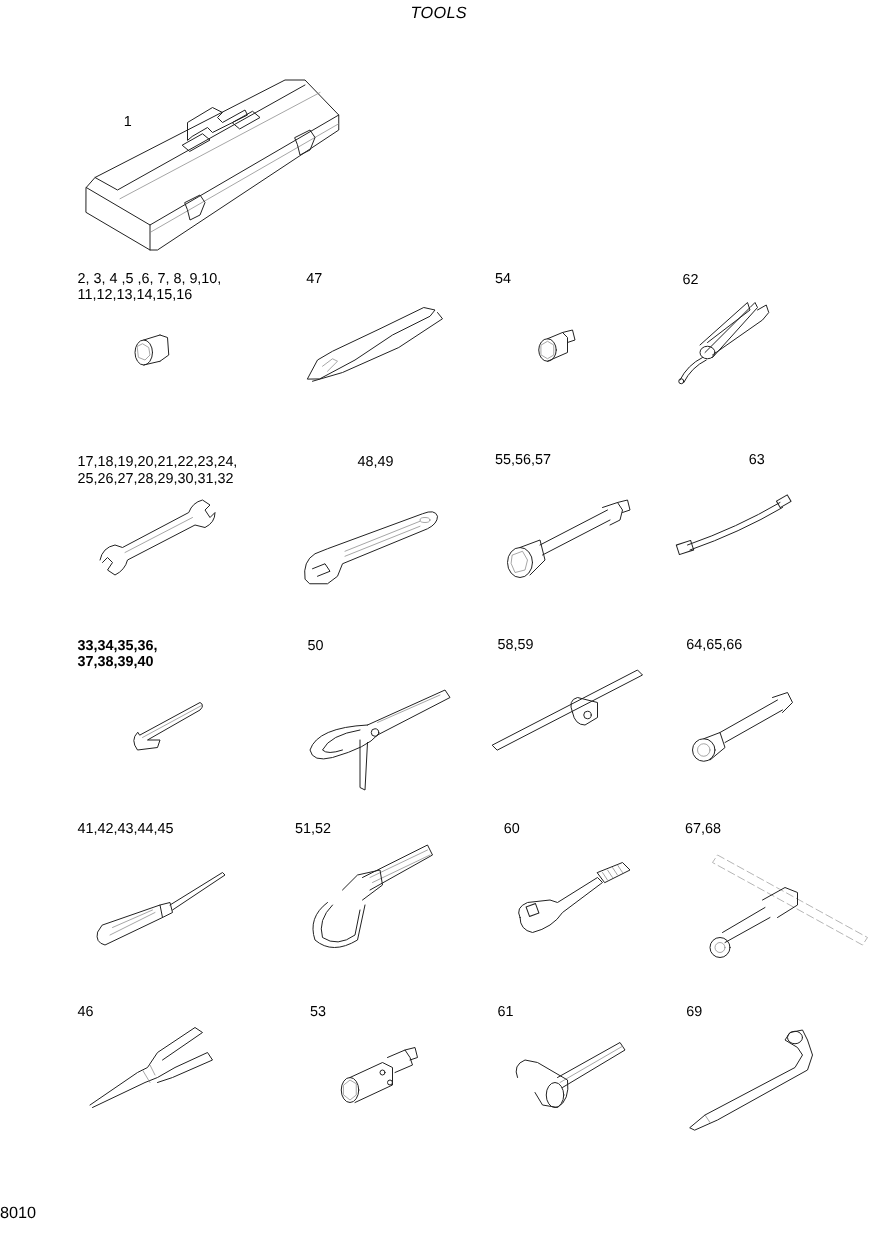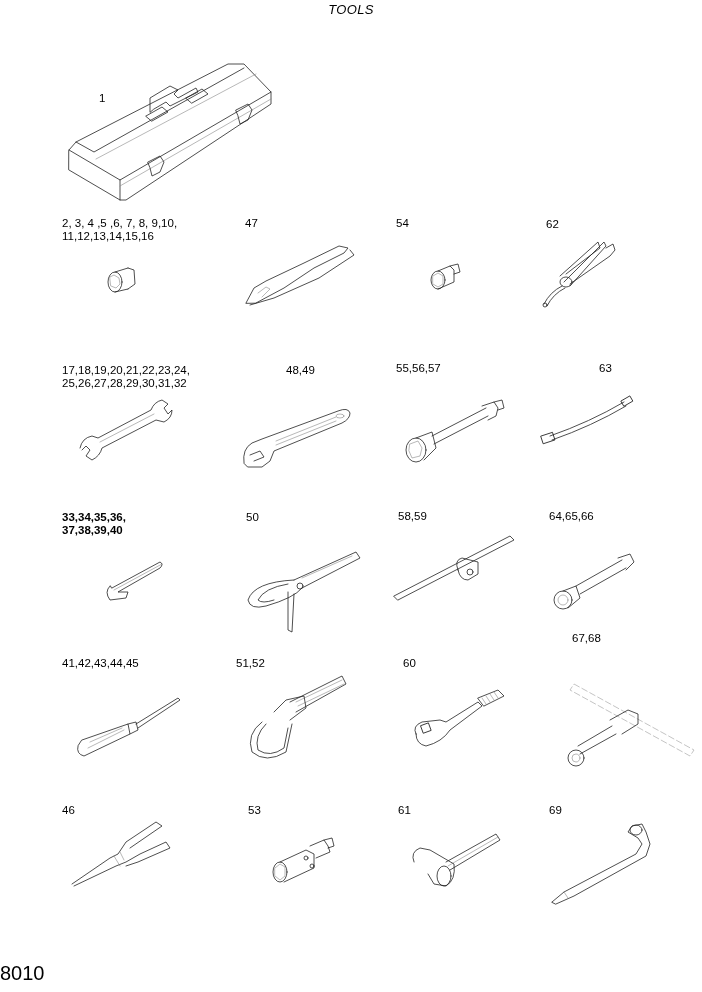--- a/index.html
+++ b/index.html
@@ -6,21 +6,21 @@
   body { width:702px; height:992px; position:relative; overflow:hidden;
          font-family:"Liberation Sans", sans-serif; color:#000; }
   .title { position:absolute; top:0; left:0; width:702px; text-align:center;
            font-size:13px; line-height:20px; letter-spacing:0.3px;font-style:italic; }
   .label { position:absolute; font-size:11.5px; line-height:13px; white-space:pre; }
   .fig { position:absolute; }
   .fig svg { display:block; overflow:visible; }
   .fig svg * { fill:none; stroke:#222; stroke-width:0.8; stroke-linejoin:round; stroke-linecap:round; }
   .fig svg .thin { stroke:#888; stroke-width:0.6; }
   .fig svg .dash { stroke:#aaa; stroke-width:0.7; }
-  .pagenum { position:absolute; left:0; top:962px; font-size:20px; }
+  .pagenum { position:absolute; left:0; top:962px; font-size:13px; }
 </style>
 </head>
 <body>
 
 <div class="title">TOOLS</div>
 
 <div class="label" style="left:99px;top:92px;">1</div>
 <div class="fig" style="left:66px;top:62px;">
   <svg width="220" height="140" viewBox="0 0 220 140">
     <path d="M3,88 L10,80 L162,2 L178,2 L205,30 L205,42 L60,138 L54,138 L3,108 Z"></path>
@@ -186,21 +186,21 @@
 <div class="label" style="left:403px;top:657px;text-align:right;">60</div>
 <div class="fig" style="left:412px;top:690px;">
   <svg width="96" height="60" viewBox="0 0 96 60">
     <path d="M4,44 Q0,36 10,32 L28,30 L34,32 L66,12 L70,16 L38,40 Q30,52 14,56 Q4,54 4,44 Z"></path>
     <rect x="10" y="34" width="8" height="8" transform="rotate(-20 14 38)"></rect>
     <path d="M66,8 L86,0 L92,6 L72,16 Z"></path>
     <path class="thin" d="M70,8 L74,14 M74,6 L78,12 M78,4 L82,10 M82,2 L86,8"></path>
   </svg>
 </div>
 
-<div class="label" style="left:548px;top:632px;margin-left:24px;">67,68</div>
+<div class="label" style="left:548px;top:657px;">67,68</div>
 <div class="fig" style="left:550px;top:678px;">
   <svg width="150" height="100" viewBox="0 0 150 100">
     <path class="dash" d="M24,6 L144,72 L140,78 L20,12 Z" stroke-dasharray="6 3"></path>
     <path d="M60,42 L78,32 L88,36 L88,46 L72,56"></path>
     <path d="M28,68 L62,48 M30,76 L66,56"></path>
     <ellipse cx="26" cy="80" rx="8" ry="8"></ellipse>
     <ellipse cx="26" cy="80" rx="4" ry="4" class="thin"></ellipse>
   </svg>
 </div>
 

